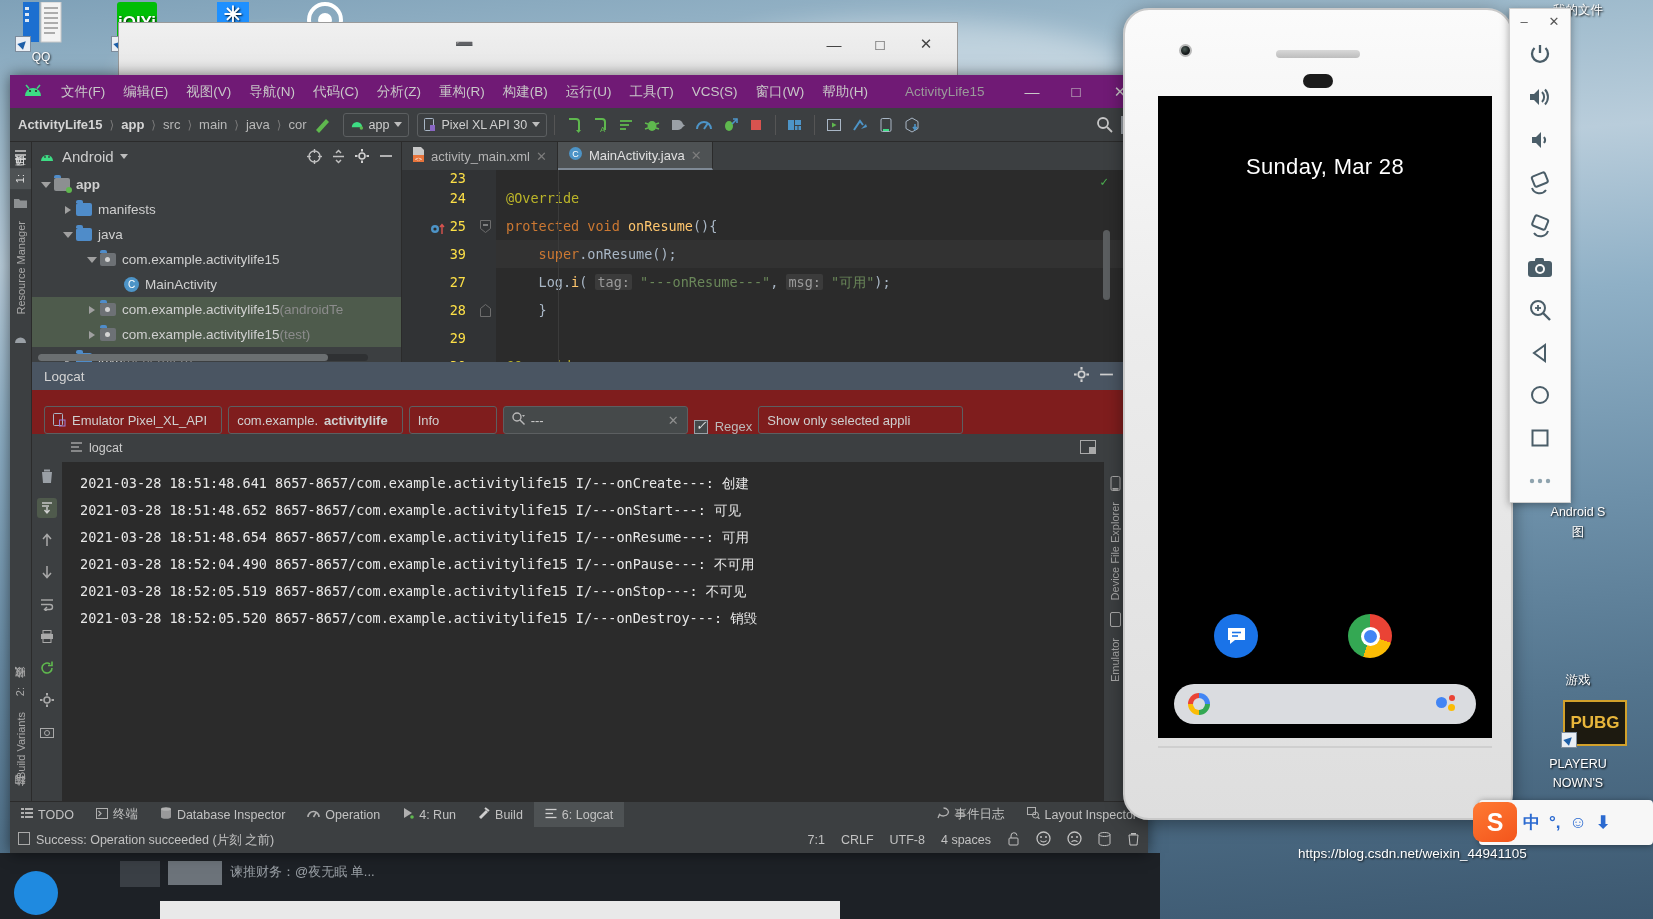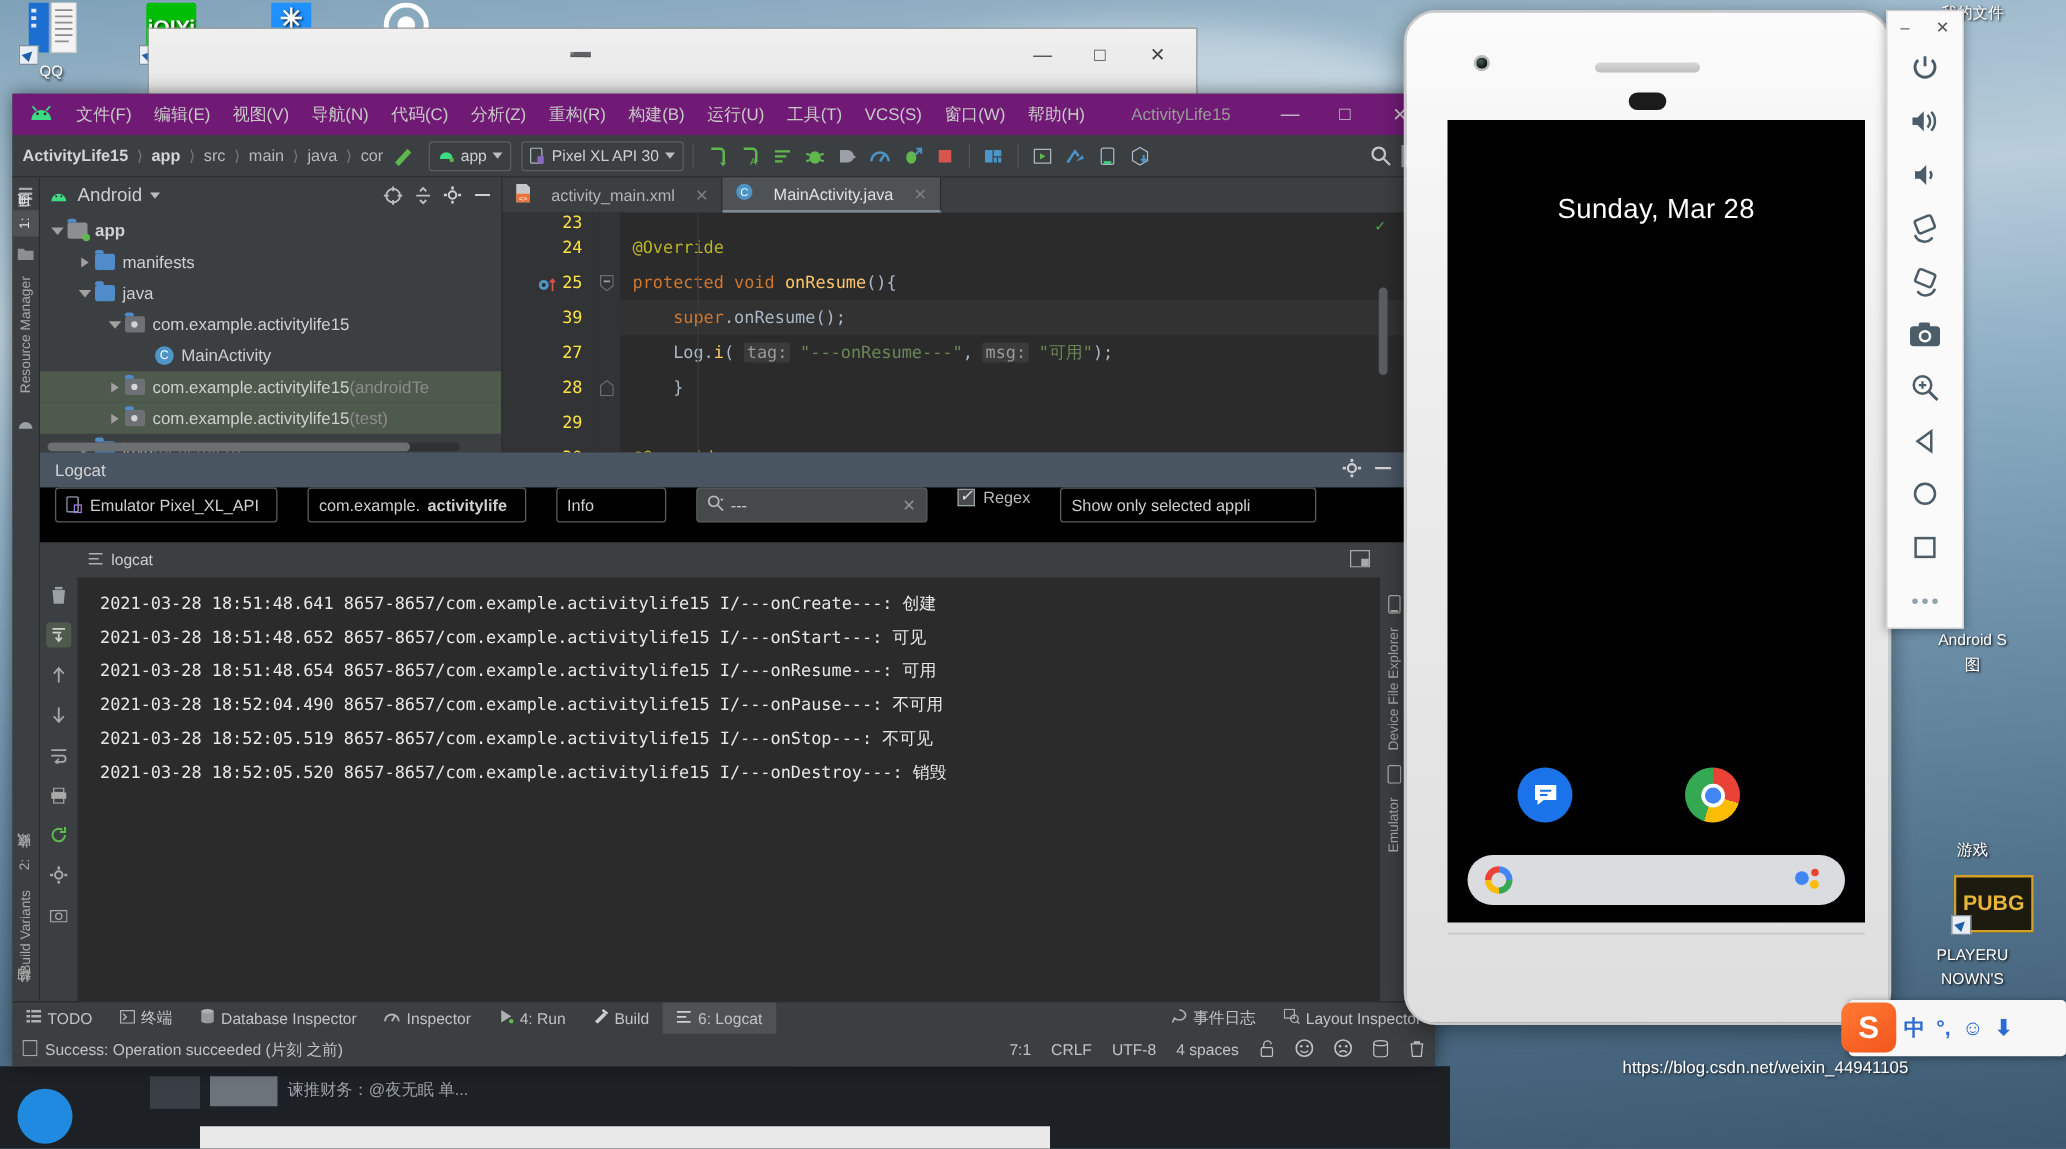--- a/index.html
+++ b/index.html
@@ -99,21 +99,21 @@
   .cls{width:15px;height:15px;border-radius:50%;background:#4d94c7;color:#fff;font-size:10px;
        display:flex;align-items:center;justify-content:center;margin-right:6px;}
   .dim{color:#8c8c8c;}
   .bold{font-weight:bold;}
   .hscroll{position:absolute;left:6px;bottom:1px;height:7px;width:330px;background:#2f3133;border-radius:4px;}
   .hscroll i{display:block;height:7px;width:290px;background:#6b6f71;border-radius:4px;}
 
   
   .editor{flex:1;display:flex;flex-direction:column;background:#2b2b2b;min-width:0;}
   .tabs{height:28px;display:flex;background:#3c3f41;}
-  .etab{display:flex;align-items:center;gap:16px;padding:0 10px;font-size:13px;color:#b5b5b5;border-right:1px solid #2b2b2b;}
+  .etab{display:flex;align-items:center;gap:6px;padding:0 10px;font-size:13px;color:#b5b5b5;border-right:1px solid #2b2b2b;}
   .etab.active{background:#4e5254;color:#e0e0e0;border-bottom:2px solid #7f8a96;}
   .etab .x{color:#7d7d7d;font-size:13px;}
   .code{flex:1;display:flex;position:relative;overflow:hidden;font-family:"DejaVu Sans Mono","Liberation Mono",monospace;font-size:13.5px;}
   .gutter{width:72px;background:#313335;color:#fde047;text-align:right;padding-top:2px;position:relative;flex:none;}
   .gutter .ln{height:28px;line-height:28px;padding-right:8px;}
   .foldcol{width:22px;background:#313335;flex:none;padding-top:2px;}
   .foldcol div{height:28px;display:flex;align-items:center;justify-content:center;}
   .codetext{flex:1;padding-top:2px;position:relative;}
   .cline{height:28px;line-height:28px;white-space:pre;padding-left:10px;}
   .cline.hl{background:#323232;}
@@ -125,21 +125,21 @@
   .hint{color:#9a9a9a;background:#3b3b3b;border-radius:2px;padding:0 2px;}
   .vline{position:absolute;left:62px;top:0;bottom:0;width:1px;background:#3b3b3b;}
   .escroll{position:absolute;right:16px;top:60px;width:7px;height:70px;background:#5b5e60;border-radius:4px;}
   .okcheck{position:absolute;right:18px;top:4px;color:#4caf50;font-size:13px;}
 
   
   .logpanel{flex:1;display:flex;flex-direction:column;min-height:0;background:#3c3f41;}
   .logheadrow{height:28px;display:flex;align-items:center;background:#4a5562;}
   .logheadrow .title{padding-left:12px;color:#d4d4d4;font-size:13.5px;flex:1;}
   .logheadrow .hicons{display:flex;gap:10px;padding-right:12px;}
-  .logbar{height:44px;display:flex;align-items:flex-start;gap:24px;padding:0 12px;background:#000000;}
+  .logbar{height:44px;display:flex;align-items:flex-end;gap:6px;padding:0 12px;background:#7f1d1d;}
   .lcombo{height:28px;border:1px solid #5c5f61;border-radius:3px;display:flex;align-items:center;
     gap:6px;padding:0 8px;color:#cfcfcf;font-size:13px;}
   .searchbox{height:28px;width:185px;border:1px solid #5c5f61;border-radius:3px;display:flex;align-items:center;
     gap:6px;padding:0 8px;color:#cfcfcf;font-size:13px;background:#45494a;}
   .searchbox .val{flex:1;color:#cfcfcf;}
   .chk{width:14px;height:14px;border:1px solid #9aa0a6;background:#45494a;position:relative;}
   .chk:after{content:"\2713";position:absolute;left:1px;top:-3px;color:#dcdcdc;font-size:13px;}
   .logbody{flex:1;display:flex;min-height:0;}
   .lograil{width:30px;background:#3c3f41;display:flex;flex-direction:column;align-items:center;gap:12px;padding-top:32px;}
   .lograil .ri{width:20px;height:20px;display:flex;align-items:center;justify-content:center;color:#a9a9a9;font-size:13px;}
@@ -940,21 +940,21 @@
       </span>
       <span>Database Inspector</span>
     </span>
     <span class="tbtn">
       <span>
         <svg width="13" height="12" viewBox="0 0 13 12">
             <path d="M1 10 a5.5 5.5 0 0 1 11 0" fill="none" stroke="#b0b0b0" stroke-width="1.6"></path>
             <line x1="6.5" y1="10" x2="9.5" y2="5" stroke="#b0b0b0" stroke-width="1.5"></line>
           </svg>
       </span>
-      <span>Inspector</span>
+      <span>Operation</span>
     </span>
     <span class="tbtn">
       <span>
         <svg width="12" height="12" viewBox="0 0 12 12">
             <path d="M2 1 L10 6 L2 11z" fill="#b0b0b0"></path>
             <circle cx="10" cy="10" r="1.8" fill="#5fb84e"></circle>
           </svg>
       </span>
       <span>4: Run</span>
     </span>

